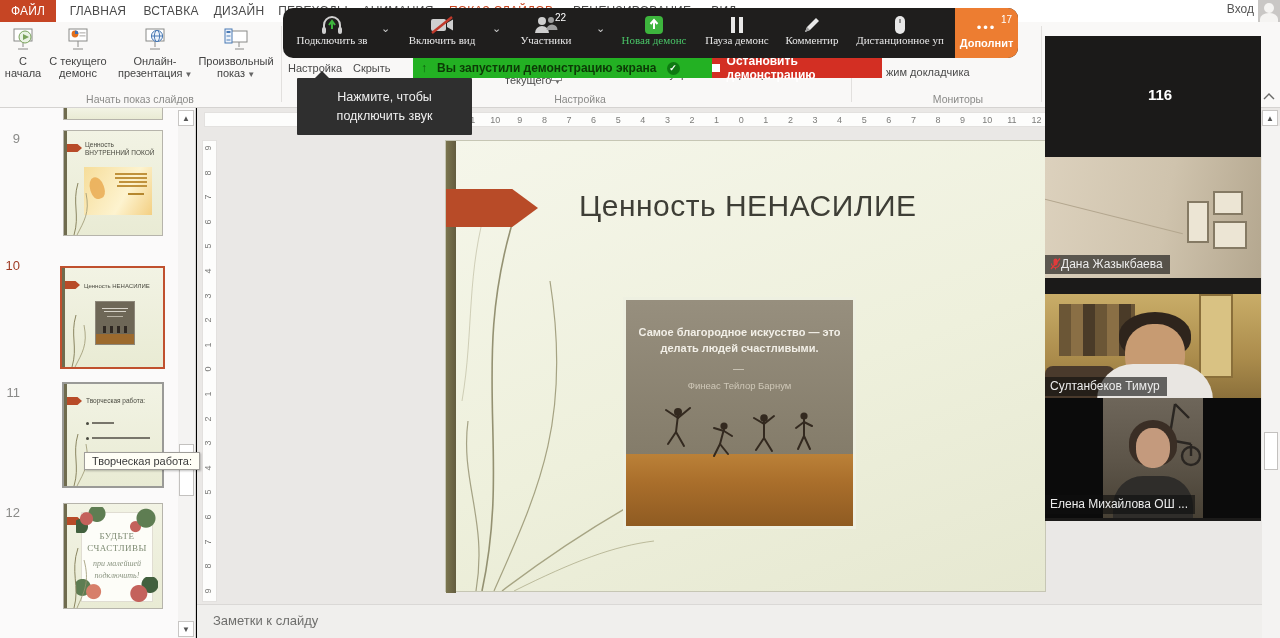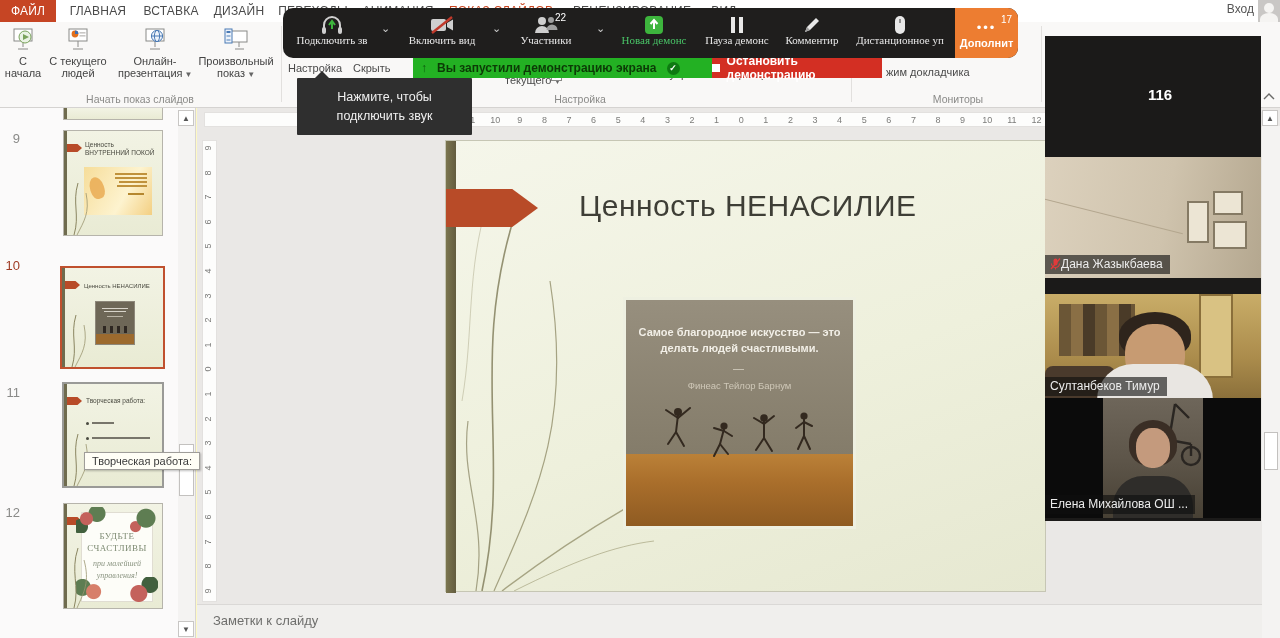--- a/index.html
+++ b/index.html
@@ -1,18 +1,18 @@
 <!DOCTYPE html>
 <html><head>
 <meta charset="utf-8">
 <style>
   * { margin:0; padding:0; box-sizing:border-box; }
   html,body { width:1280px; height:638px; }
   body { font-family:"Liberation Sans", sans-serif; background:#fff; }
-  #app { position:relative; width:1280px; height:638px; overflow:hidden; background:#fef9c3; }
+  #app { position:relative; width:1280px; height:638px; overflow:hidden; background:#000000; }
   .abs { position:absolute; }
 
   
   .tabs-row { position:absolute; left:0; top:0; width:1280px; height:22px; background:#fff; z-index:2; }
   .tab { position:absolute; top:0; height:22px; display:flex; align-items:center; justify-content:center;
          font-size:12px; color:#4a4a4a; letter-spacing:.2px; cursor:default; }
   .tab.file { background:#c64524; color:#fff; }
   .tab.active { color:#c8441f; }
   .signin { position:absolute; top:2px; right:26px; font-size:12px; color:#555; }
   .avatar { position:absolute; top:0; right:0; width:22px; height:22px; background:#c9c7c5; overflow:hidden; }
@@ -168,21 +168,21 @@
     <div class="rbtn" style="left:46px;width:64px">
       <svg class="ric" width="26" height="26" viewBox="0 0 26 26">
         <rect x="4" y="3" width="18" height="12" fill="#fff" stroke="#8a8a88"></rect>
         <line x1="13" y1="15" x2="13" y2="21" stroke="#8a8a88"></line>
           <line x1="8" y1="23" x2="18" y2="23" stroke="#8a8a88"></line>
         <circle cx="10" cy="8" r="3.4" fill="#e2701d"></circle>
           <path d="M10 8 L10 4.6 A3.4 3.4 0 0 1 13.4 8 Z" fill="#3d6fb4"></path>
         <rect x="14.5" y="6" width="6" height="1.6" fill="#c9c7c5"></rect>
           <rect x="14.5" y="9" width="6" height="1.6" fill="#c9c7c5"></rect>
       </svg>
-      <span>С текущего людей</span>
+      <span>С текущего демонс</span>
     </div>
     <div class="rbtn" style="left:118px;width:74px">
       <svg class="ric" width="26" height="26" viewBox="0 0 26 26">
         <rect x="4" y="3" width="18" height="12" fill="#fff" stroke="#8a8a88"></rect>
         <line x1="13" y1="15" x2="13" y2="21" stroke="#8a8a88"></line>
           <line x1="8" y1="23" x2="18" y2="23" stroke="#8a8a88"></line>
         <circle cx="15" cy="10" r="5.6" fill="#eef3fa" stroke="#4a7ab5"></circle>
         <ellipse cx="15" cy="10" rx="2.6" ry="5.6" fill="none" stroke="#4a7ab5"></ellipse>
         <line x1="9.4" y1="10" x2="20.6" y2="10" stroke="#4a7ab5"></line>
       </svg>
@@ -283,21 +283,21 @@
     <div class="stripe"></div>
     <div class="chip" style="top:13px"></div>
     <div class="abs" style="left:17px;top:8px;width:72px;height:90px;background:#fdfdf8;border:1px solid #e0ddd2">
       <div class="abs" style="left:-6px;top:-6px;width:30px;height:26px;background:radial-gradient(circle at 35% 45%,#c4625c 0 6px,transparent 7px),radial-gradient(circle at 70% 25%,#5e7d52 0 8px,transparent 9px),radial-gradient(circle at 15% 75%,#42603e 0 7px,transparent 8px)"></div>
       <div class="abs" style="right:-6px;top:-6px;width:30px;height:28px;background:radial-gradient(circle at 60% 40%,#5e7d52 0 9px,transparent 10px),radial-gradient(circle at 25% 70%,#c4625c 0 5px,transparent 6px)"></div>
       <div class="abs" style="left:-6px;bottom:-6px;width:32px;height:28px;background:radial-gradient(circle at 55% 45%,#d77f6a 0 7px,transparent 8px),radial-gradient(circle at 20% 30%,#5e7d52 0 8px,transparent 9px)"></div>
       <div class="abs" style="right:-6px;bottom:-6px;width:32px;height:30px;background:radial-gradient(circle at 40% 55%,#c4625c 0 8px,transparent 9px),radial-gradient(circle at 75% 25%,#42603e 0 8px,transparent 9px)"></div>
       <div class="abs" style="left:0;top:18px;width:100%;text-align:center;font-size:9px;letter-spacing:.5px;color:#7d8a72;font-family:'Liberation Serif',serif">БУДЬТЕ</div>
       <div class="abs" style="left:0;top:30px;width:100%;text-align:center;font-size:9px;letter-spacing:.5px;color:#7d8a72;font-family:'Liberation Serif',serif">СЧАСТЛИВЫ</div>
       <div class="abs" style="left:0;top:46px;width:100%;text-align:center;font-size:8px;font-style:italic;color:#8a9480;font-family:'Liberation Serif',serif">при малейшей</div>
-      <div class="abs" style="left:0;top:58px;width:100%;text-align:center;font-size:8px;font-style:italic;color:#8a9480;font-family:'Liberation Serif',serif">управления!</div>
+      <div class="abs" style="left:0;top:58px;width:100%;text-align:center;font-size:8px;font-style:italic;color:#8a9480;font-family:'Liberation Serif',serif">подключить!</div>
     </div>
     <svg class="tgrass" width="30" height="70" viewBox="0 0 30 70">
       <path d="M8,70 C14,48 4,34 12,10" fill="none" stroke="#8a8560" stroke-width="1"></path>
       <path d="M11,70 C18,54 24,44 18,22" fill="none" stroke="#9a9570" stroke-width="0.8"></path>
     </svg>
   </div>
 
   <div class="sb-track" style="left:178px;top:110px;width:17px;height:528px"></div>
   <div class="sb-btn" style="left:178px;top:110px">▲</div>
   <div class="sb-thumb" style="left:179px;top:444px;width:15px;height:52px"></div>

